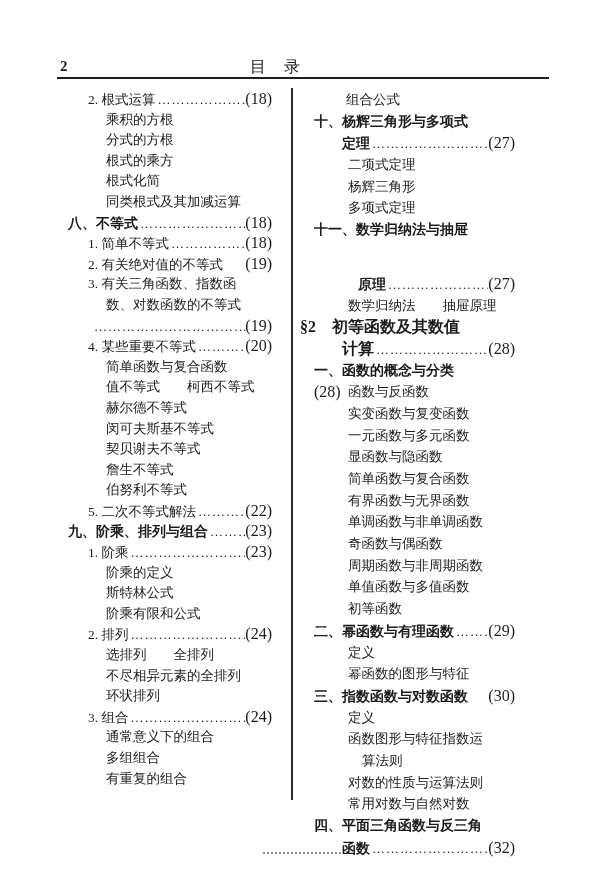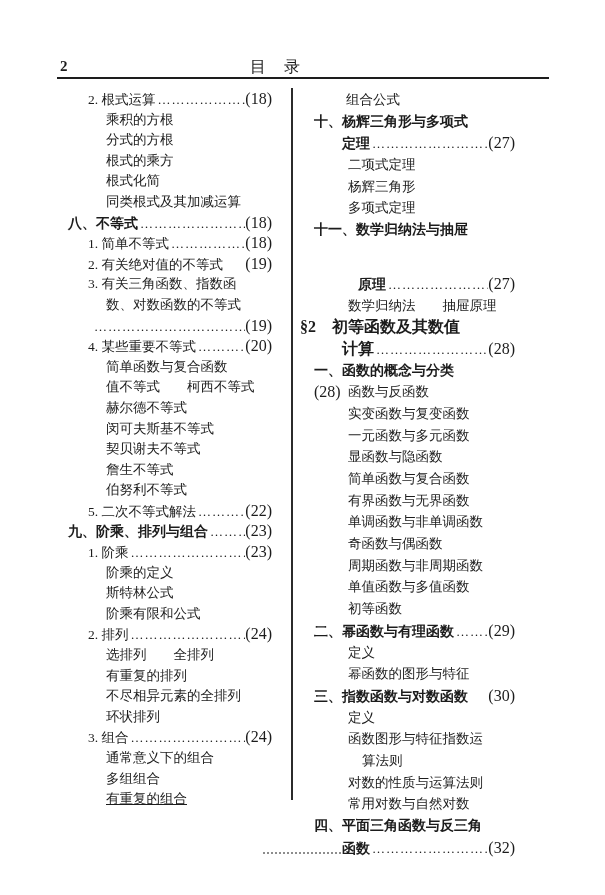--- a/index.html
+++ b/index.html
@@ -195,40 +195,37 @@
       </div>
       <div class="row" style="padding-left: 28px;">
         <span class="t">2. 排列</span>
         <span class="leader">……………………………………………………</span>
         <span class="pg">(24)</span>
       </div>
       <div class="row" style="padding-left: 46px;">
         <span class="t">选排列　　全排列</span>
       </div>
       <div class="row" style="padding-left: 46px;">
-        <span class="t">有重复的排列</span>
-      </div>
-      <div class="row" style="padding-left: 46px;">
         <span class="t">不尽相异元素的全排列</span>
       </div>
       <div class="row" style="padding-left: 46px;">
         <span class="t">环状排列</span>
       </div>
       <div class="row" style="padding-left: 28px;">
         <span class="t">3. 组合</span>
         <span class="leader">……………………………………………………</span>
         <span class="pg">(24)</span>
       </div>
       <div class="row" style="padding-left: 46px;">
         <span class="t">通常意义下的组合</span>
       </div>
       <div class="row" style="padding-left: 46px;">
         <span class="t">多组组合</span>
       </div>
-      <div class="row" style="padding-left: 46px; text-decoration: underline;">
+      <div class="row" style="padding-left: 46px;">
         <span class="t">有重复的组合</span>
       </div>
     </div>
   <div id="col-right" class="toc-col">
       <div class="row" style="padding-left: 46px;">
         <span class="t">组合公式</span>
       </div>
       <div class="row b" style="padding-left: 14px;">
         <span class="t">十、杨辉三角形与多项式</span>
       </div>

